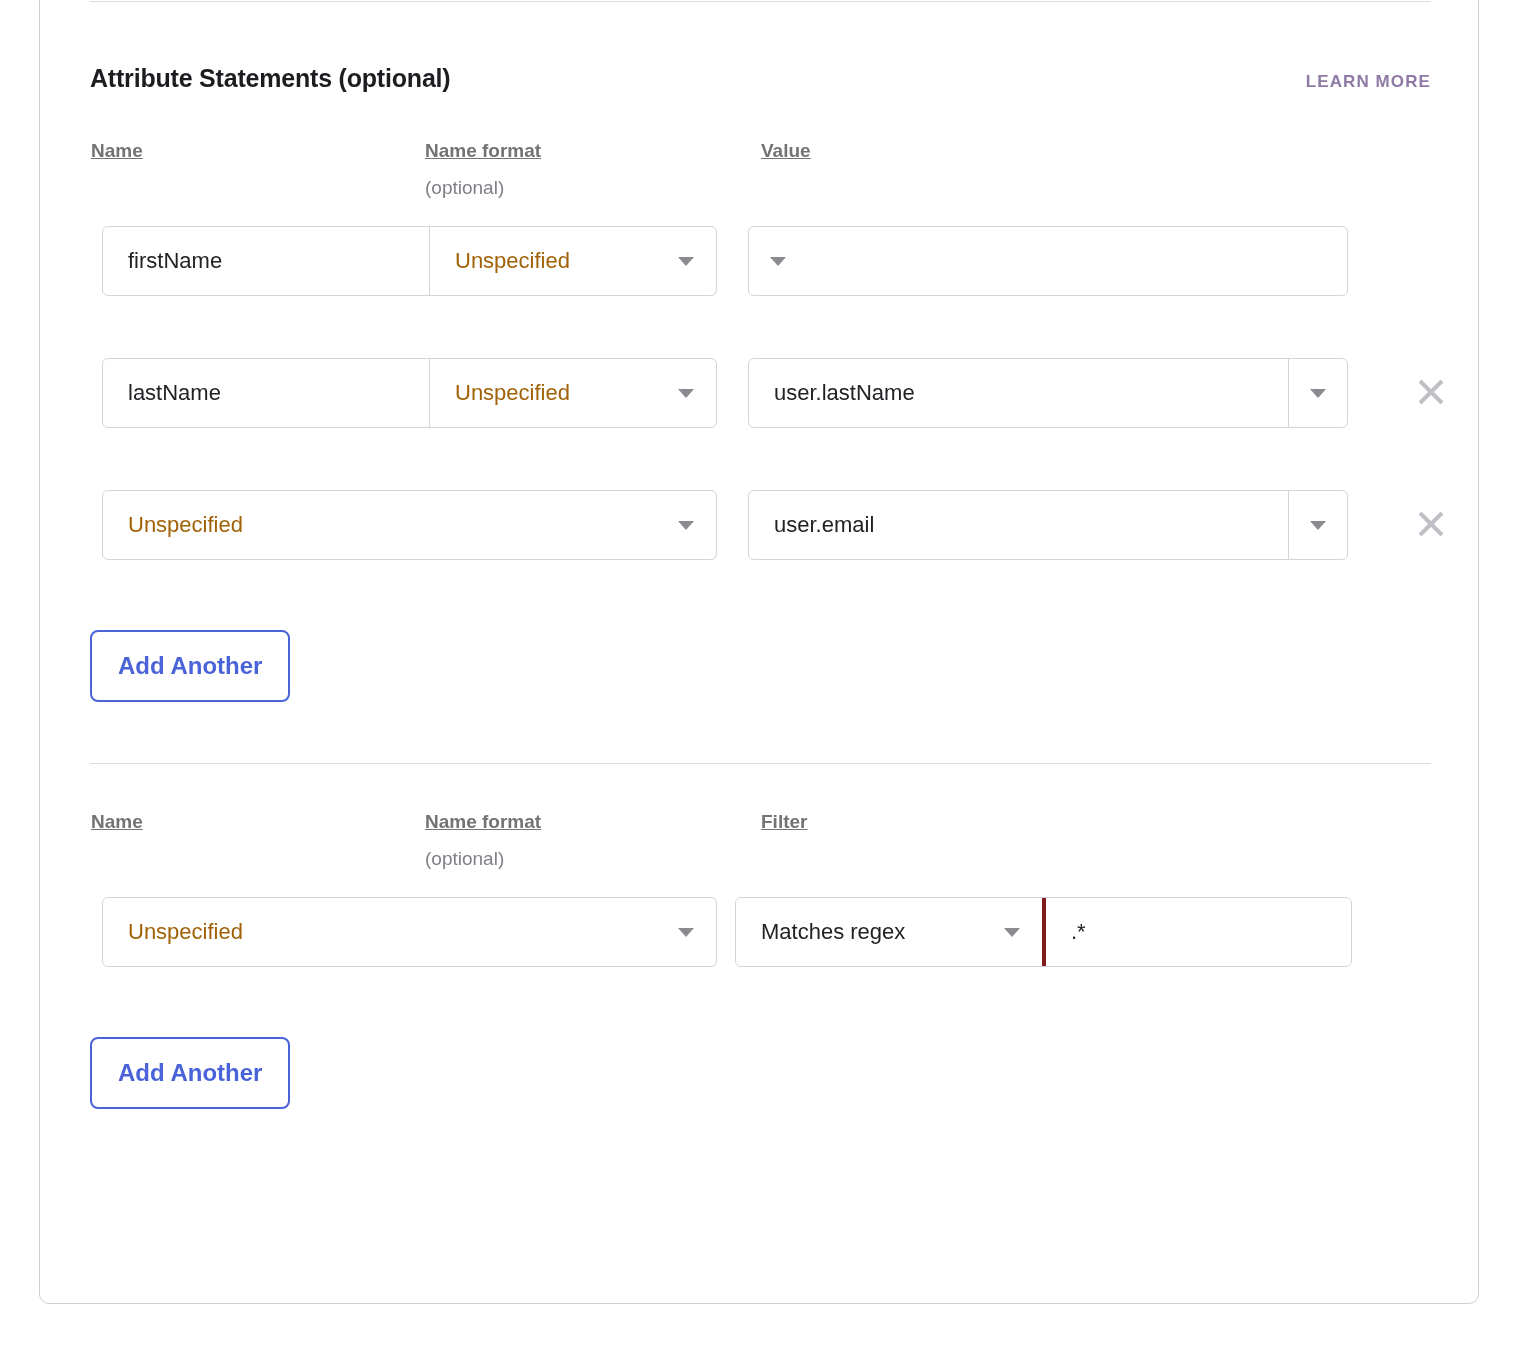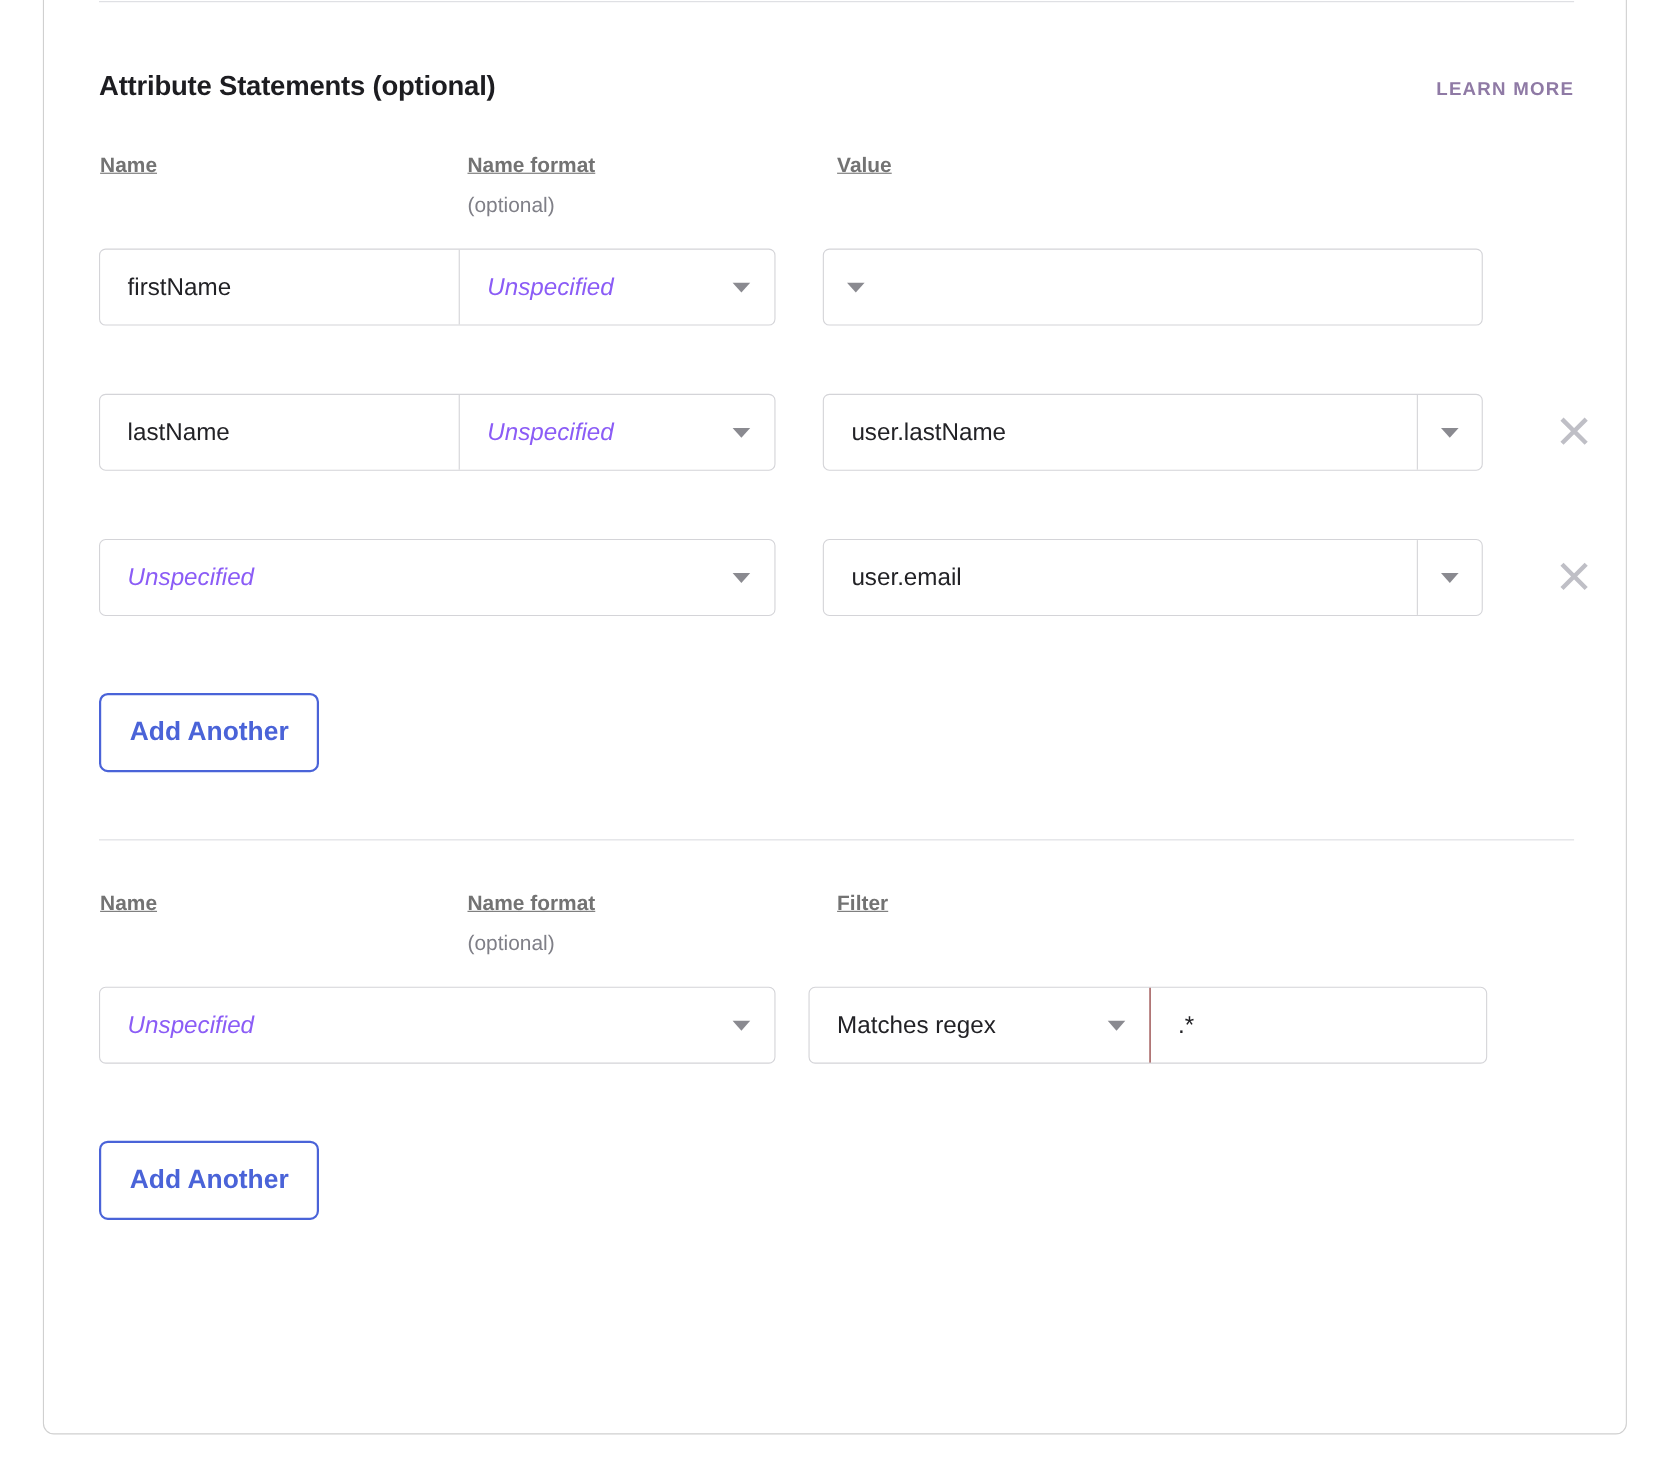--- a/index.html
+++ b/index.html
@@ -76,21 +76,21 @@
 
   .rows { position: relative; }
   .row {
     position: relative;
     height: 70px;
     margin-bottom: 62px;
   }
   
   .combo {
     position: absolute;
-    left: 0; top: 0;
+    left: 12px; top: 0;
     width: 615px; height: 70px;
     border: 1px solid #d4d4d8;
     border-radius: 6px;
     background: #ffffff;
     display: flex;
   }
   .combo .cell-text {
     flex: 0 0 327px;
     display: flex;
     align-items: center;
@@ -104,22 +104,21 @@
     font-family: inherit;
     height: 100%;
   }
   .combo .cell-select {
     flex: 1;
     display: flex;
     align-items: center;
     justify-content: space-between;
     padding: 0 22px 0 25px;
     font-size: 22px;
-    color: #8b5cf6;
-    font-style: italic;
+    color: #a16207;
   }
   .caret {
     width: 0; height: 0;
     border-left: 8px solid transparent;
     border-right: 8px solid transparent;
     border-top: 9px solid #8a8a90;
   }
   
   .valuebox {
     position: absolute;
@@ -190,21 +189,21 @@
     display: flex;
   }
   .filterbox .f-select {
     flex: 0 0 310px;
     display: flex;
     align-items: center;
     justify-content: space-between;
     padding: 0 22px 0 25px;
     font-size: 22px;
     color: #222226;
-    border-right: 1px solid #7f1d1d;
+    border-right: 4px solid #7f1d1d;
     height: 100%;
   }
   .filterbox .f-text {
     flex: 1;
     display: flex;
     align-items: center;
     padding-left: 25px;
     font-size: 22px;
     color: #222226;
     border: none;

